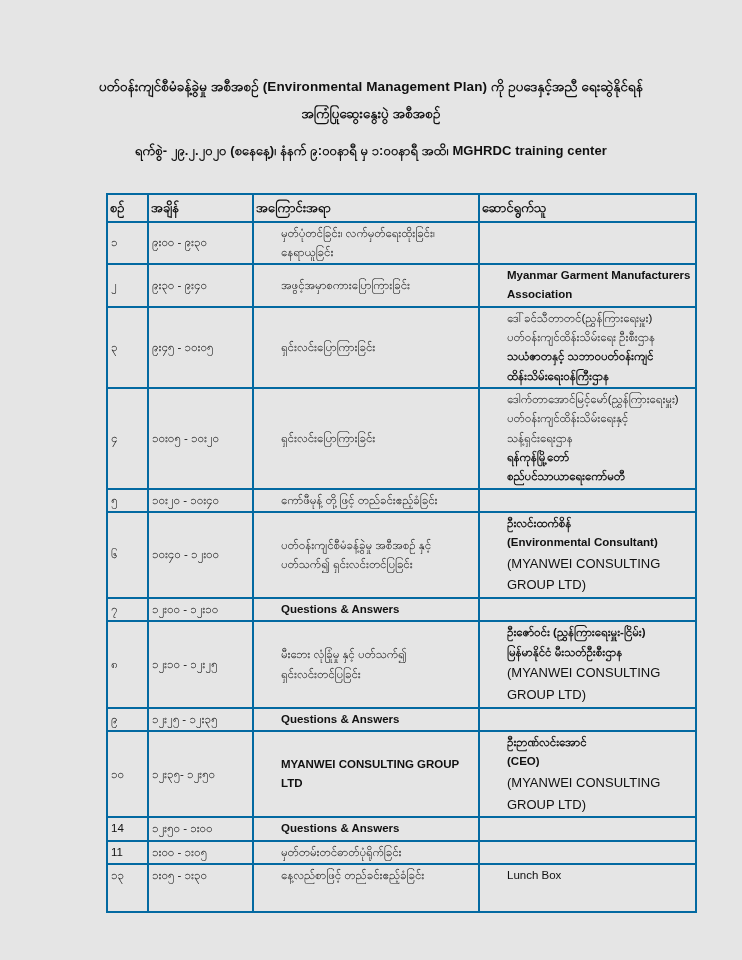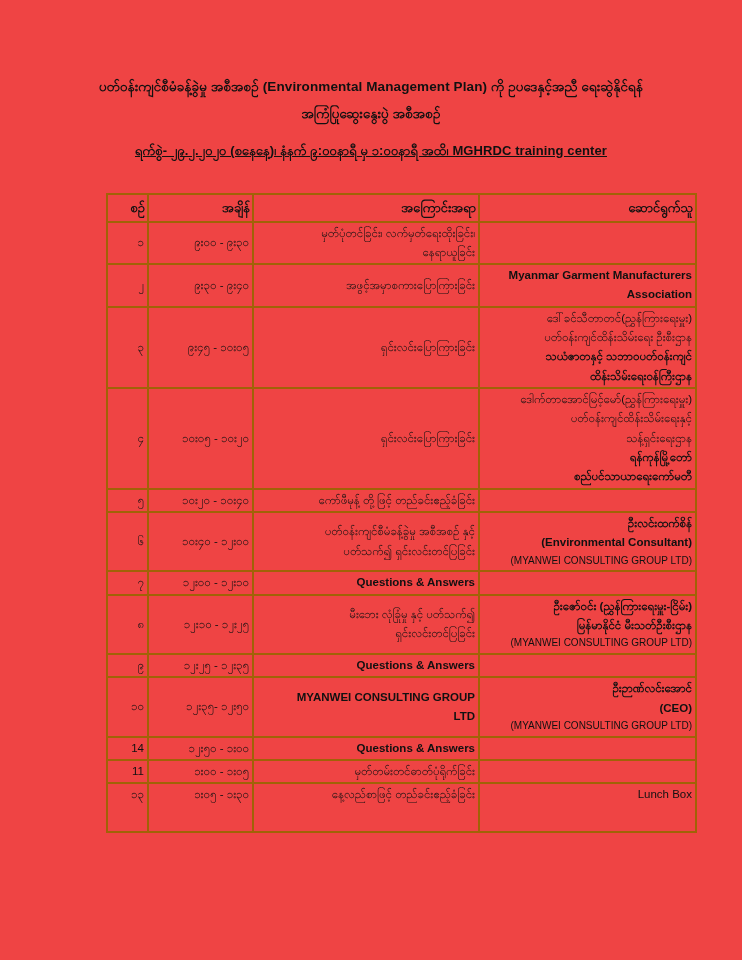--- a/index.html
+++ b/index.html
@@ -1,62 +1,62 @@
 <!DOCTYPE html>
 <html><head>
 <meta charset="utf-8">
 <style>
   html,body { margin:0; padding:0; background:#ffffff; }
   .page {
     position:relative;
     width:742px; height:960px;
-    background:#ef4444;
+    background:#e5e5e5;
     color:#111111;
     font-family:"Liberation Sans", sans-serif;
     overflow:hidden;
   }
   .title-line {
     position:absolute; left:0; right:0;
     text-align:center;
     font-weight:bold;
     font-size:13.5px;
     letter-spacing:0.1px;
   }
   .title-1 { top:78px; }
   .title-2 { top:105px; }
-  .date-line { top:142px; font-size:13px;text-decoration:underline; }
+  .date-line { top:142px; font-size:13px; }
 
   table.agenda {
     position:absolute;
     left:106px; top:193px;
     width:589px;
     border-collapse:collapse;
     table-layout:fixed;
   }
   table.agenda th, table.agenda td {
-    border:2px solid #a16207;
+    border:2px solid #0369a1;
     padding:1px 3px;
-    text-align:right;
+    text-align:left;
     vertical-align:middle;
     font-size:11.5px;
     line-height:1.68;
     word-wrap:break-word;
   }
   table.agenda thead th {
     font-size:13px;
     font-weight:bold;
     padding:3px 2px;
     line-height:1.5;
   }
   table.agenda tr:last-child td {
     vertical-align:top;
     padding-bottom:26px;
   }
   .b { font-weight:bold; }
-  .s { font-size:10px; font-weight:normal; }
+  .s { font-size:13px; font-weight:normal; }
   .line { min-height:0;margin-left:24px; }
 </style>
 </head>
 <body>
 
 <div class="page">
 
   <div class="title-line title-1">ပတ်ဝန်းကျင်စီမံခန့်ခွဲမှု အစီအစဉ် (Environmental Management Plan) ကို ဥပဒေနှင့်အညီ ရေးဆွဲနိုင်ရန်</div>
 
   <div class="title-line title-2">အကြံပြုဆွေးနွေးပွဲ အစီအစဉ်</div>

